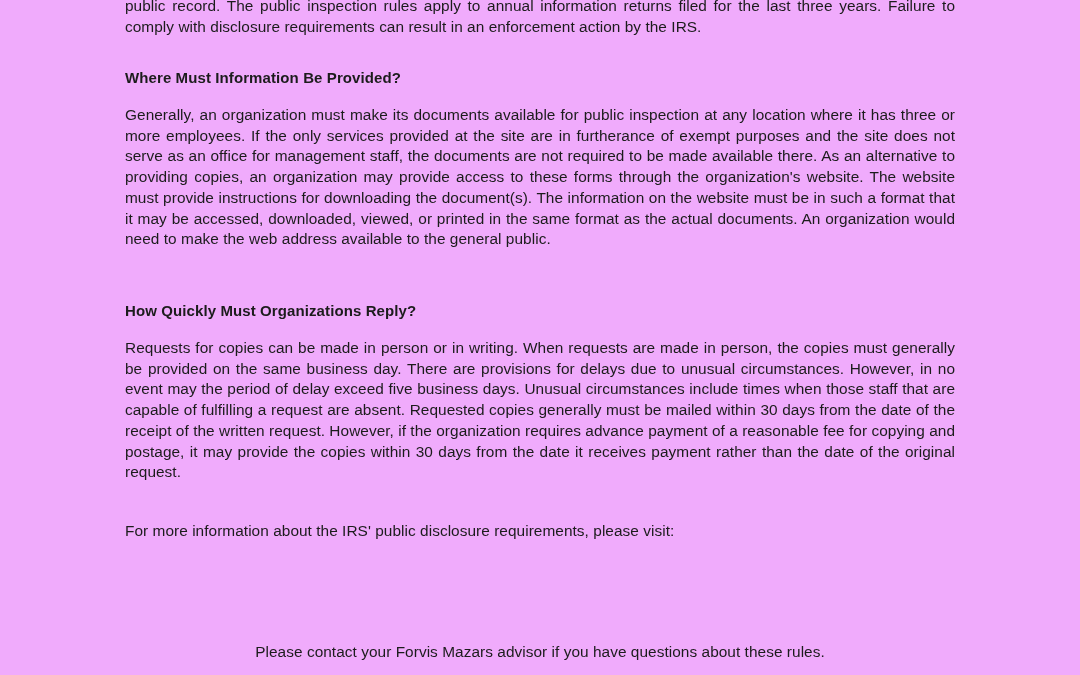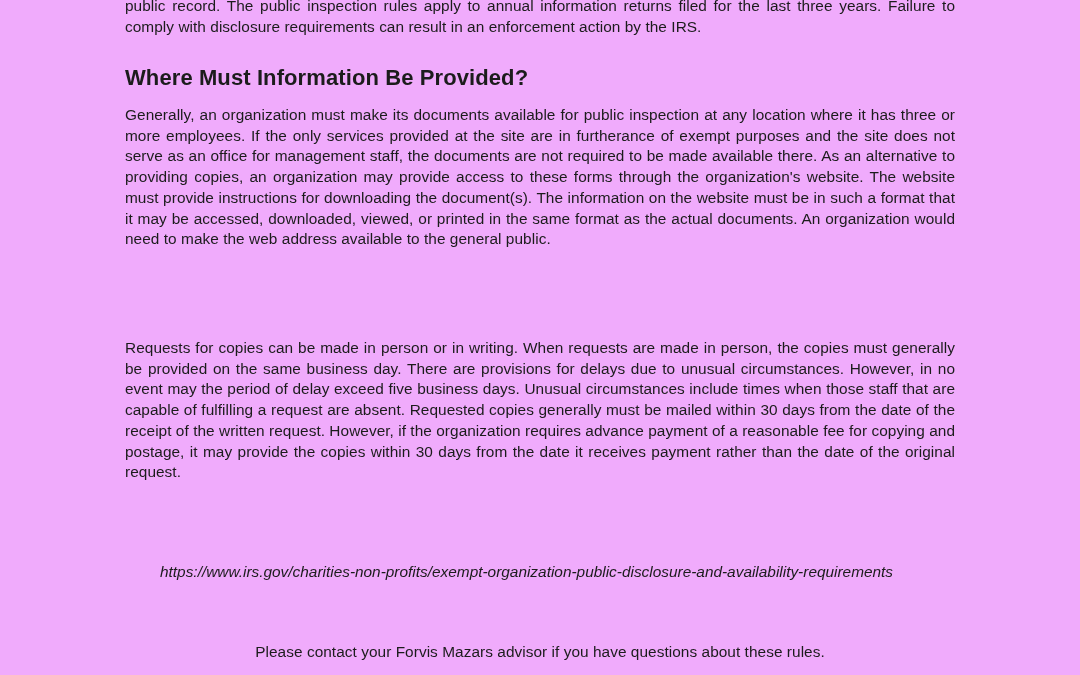--- a/index.html
+++ b/index.html
@@ -29,21 +29,21 @@
   .body-text {
     font-size: 15.4px;
     line-height: 20.7px;
     text-align: justify;
     letter-spacing: 0.05px;
   }
   .single-line {
     text-align: left;
   }
   .heading {
-    font-size: 22px;
+    font-size: 15px;
     line-height: 21px;
     font-weight: bold;
     letter-spacing: 0.1px;
     text-align: left;
   }
   .url-text {
     left: 160px;
     width: 752px;
     font-size: 15.4px;
     line-height: 21px;
@@ -55,21 +55,22 @@
 <body>
 
 <div class="page">
 
   <p class="block body-text" style="top: -4px;">public record. The public inspection rules apply to annual information returns filed for the last three years. Failure to comply with disclosure requirements can result in an enforcement action by the IRS.</p>
 
   <h2 class="block heading" style="top: 67px;">Where Must Information Be Provided?</h2>
 
   <p class="block body-text" style="top: 105px;">Generally, an organization must make its documents available for public inspection at any location where it has three or more employees. If the only services provided at the site are in furtherance of exempt purposes and the site does not serve as an office for management staff, the documents are not required to be made available there. As an alternative to providing copies, an organization may provide access to these forms through the organization's website. The website must provide instructions for downloading the document(s). The information on the website must be in such a format that it may be accessed, downloaded, viewed, or printed in the same format as the actual documents. An organization would need to make the web address available to the general public.</p>
 
+  <h2 class="block heading" style="top: 300px;">How Quickly Must Organizations Reply?</h2>
 
   <p class="block body-text" style="top: 338px;">Requests for copies can be made in person or in writing. When requests are made in person, the copies must generally be provided on the same business day. There are provisions for delays due to unusual circumstances. However, in no event may the period of delay exceed five business days. Unusual circumstances include times when those staff that are capable of fulfilling a request are absent. Requested copies generally must be mailed within 30 days from the date of the receipt of the written request. However, if the organization requires advance payment of a reasonable fee for copying and postage, it may provide the copies within 30 days from the date it receives payment rather than the date of the original request.</p>
 
+  <p class="block body-text single-line" style="top: 521px;">For more information about the IRS' public disclosure requirements, please visit:</p>
 
-  <p class="block url-text" style="top: 561px;">https://www.irs.gov/charities-non-profits/exempt-organization-public-disclosure-and-availability-requirements</p>
 
   <p class="block body-text single-line" style="top: 642px; text-align: center;">Please contact your Forvis Mazars advisor if you have questions about these rules.</p>
 
 </div>
 
 </body></html>

